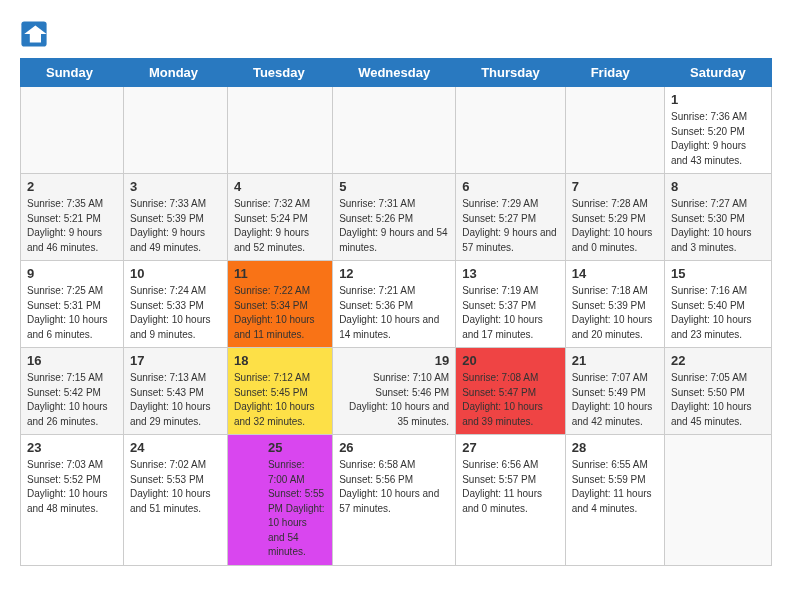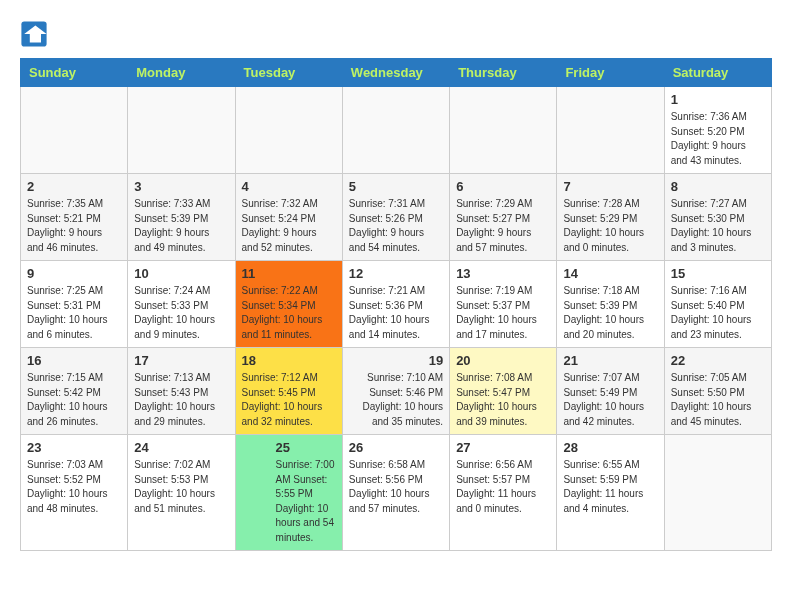--- a/index.html
+++ b/index.html
@@ -43,24 +43,24 @@
       color: #333;
       margin-top: 2px;
     }
     .calendar-table {
       width: 100%;
       border-collapse: collapse;
       border: 1px solid #ccc;
     }
     .calendar-table th {
       background-color: #2979c0;
-      color: #bef264;
+      color: #ffffff;
       font-size: 13px;
       font-weight: bold;
-      padding: 6px 8px;
+      padding: 6px 25px;
       text-align: left;
       border: 1px solid #2979c0;
     }
     .calendar-table td {
       vertical-align: top;
       border: 1px solid #ccc;
       padding: 5px 6px;
       width: calc(100% / 7);
       min-height: 80px;
       height: 80px;
@@ -239,21 +239,21 @@
           <div class="day-info">Sunrise: 7:12 AM
 Sunset: 5:45 PM
 Daylight: 10 hours and 32 minutes.</div>
         </td>
         <td style="background: rgb(245, 245, 245); text-align: right;">
           <span class="day-number">19</span>
           <div class="day-info">Sunrise: 7:10 AM
 Sunset: 5:46 PM
 Daylight: 10 hours and 35 minutes.</div>
         </td>
-        <td style="background: #fef9c3;">
+        <td style="background: #ef4444;">
           <span class="day-number">20</span>
           <div class="day-info">Sunrise: 7:08 AM
 Sunset: 5:47 PM
 Daylight: 10 hours and 39 minutes.</div>
         </td>
         <td style="background: rgb(245, 245, 245);">
           <span class="day-number">21</span>
           <div class="day-info">Sunrise: 7:07 AM
 Sunset: 5:49 PM
 Daylight: 10 hours and 42 minutes.</div>
@@ -271,21 +271,21 @@
           <div class="day-info">Sunrise: 7:03 AM
 Sunset: 5:52 PM
 Daylight: 10 hours and 48 minutes.</div>
         </td>
         <td style="background: rgb(255, 255, 255);">
           <span class="day-number">24</span>
           <div class="day-info">Sunrise: 7:02 AM
 Sunset: 5:53 PM
 Daylight: 10 hours and 51 minutes.</div>
         </td>
-        <td style="background: #86efac; padding-left: 40px;">
+        <td style="background: #d946ef; padding-left: 40px;">
           <span class="day-number">25</span>
           <div class="day-info">Sunrise: 7:00 AM
 Sunset: 5:55 PM
 Daylight: 10 hours and 54 minutes.</div>
         </td>
         <td style="background: rgb(255, 255, 255); border-radius: 16px;">
           <span class="day-number">26</span>
           <div class="day-info">Sunrise: 6:58 AM
 Sunset: 5:56 PM
 Daylight: 10 hours and 57 minutes.</div>

